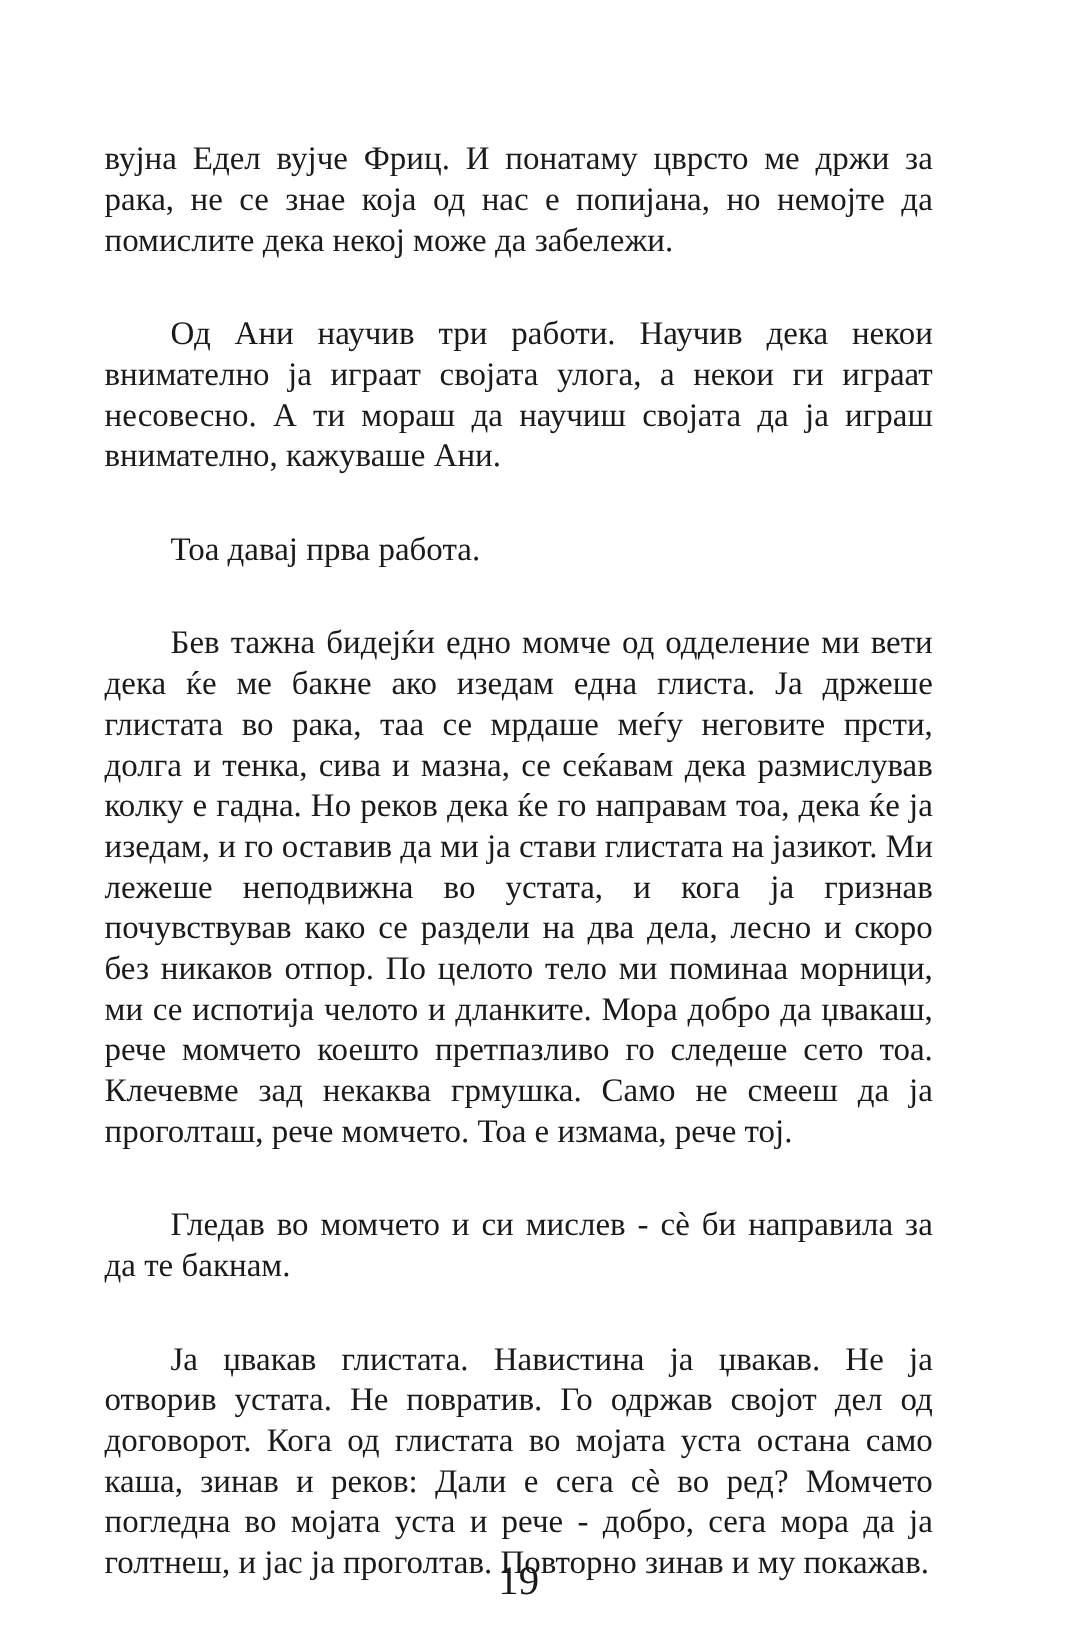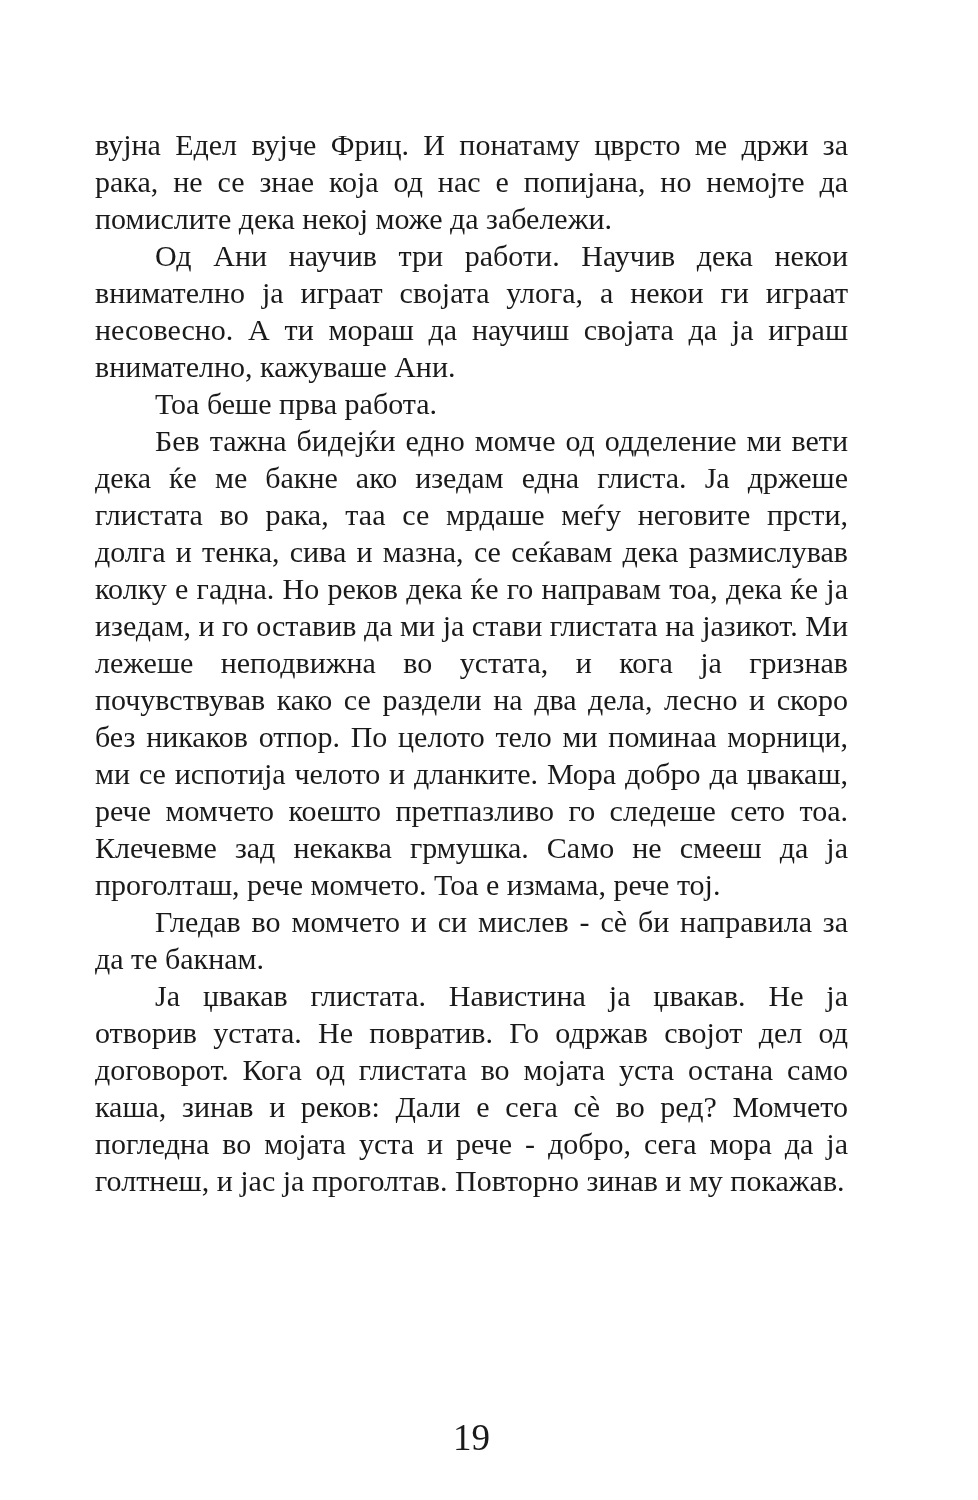--- a/index.html
+++ b/index.html
@@ -29,38 +29,39 @@
     line-height: 37px;
     text-align: justify;
     text-rendering: optimizeLegibility;
   }
   .text-block p {
     margin: 0;
     padding: 0;
   }
   .text-block p.indented {
     text-indent: 60px;
+    margin-top: 48px;
   }
   .page-number {
     position: absolute;
     left: 95px;
     top: 1418px;
     width: 753px;
     text-align: center;
     font-size: 37px;
     line-height: 40px;
     color: #1a1a1a;
   }
 </style>
 </head>
 <body>
 
 <div class="page">
   <div class="text-block">
     <p>вујна Едел вујче Фриц. И понатаму цврсто ме држи за рака, не се знае која од нас е попијана, но немојте да помислите дека некој може да забележи.</p>
     <p class="indented">Од Ани научив три работи. Научив дека некои внимателно ја играат својата улога, а некои ги играат несовесно. А ти мораш да научиш својата да ја играш внимателно, кажуваше Ани.</p>
-    <p class="indented">Тоа беше прва работа.</p>
+    <p class="indented">Тоа давај прва работа.</p>
     <p class="indented">Бев тажна бидејќи едно момче од одделение ми вети дека ќе ме бакне ако изедам една глиста. Ја држеше глистата во рака, таа се мрдаше меѓу неговите прсти, долга и тенка, сива и мазна, се сеќавам дека размислував колку е гадна. Но реков дека ќе го направам тоа, дека ќе ја изедам, и го оставив да ми ја стави глистата на јазикот. Ми лежеше неподвижна во устата, и кога ја гризнав почувствував како се раздели на два дела, лесно и скоро без никаков отпор. По целото тело ми поминаа морници, ми се испотија челото и дланките. Мора добро да џвакаш, рече момчето коешто претпазливо го следеше сето тоа. Клечевме зад некаква грмушка. Само не смееш да ја проголташ, рече момчето. Тоа е измама, рече тој.</p>
     <p class="indented">Гледав во момчето и си мислев - сѐ би направила за да те бакнам.</p>
     <p class="indented">Ја џвакав глистата. Навистина ја џвакав. Не ја отворив устата. Не повратив. Го одржав својот дел од договорот. Кога од глистата во мојата уста остана само каша, зинав и реков: Дали е сега сѐ во ред? Момчето погледна во мојата уста и рече - добро, сега мора да ја голтнеш, и јас ја проголтав. Повторно зинав и му покажав.</p>
   </div>
   <div class="page-number">19</div>
 </div>
 
 </body></html>

